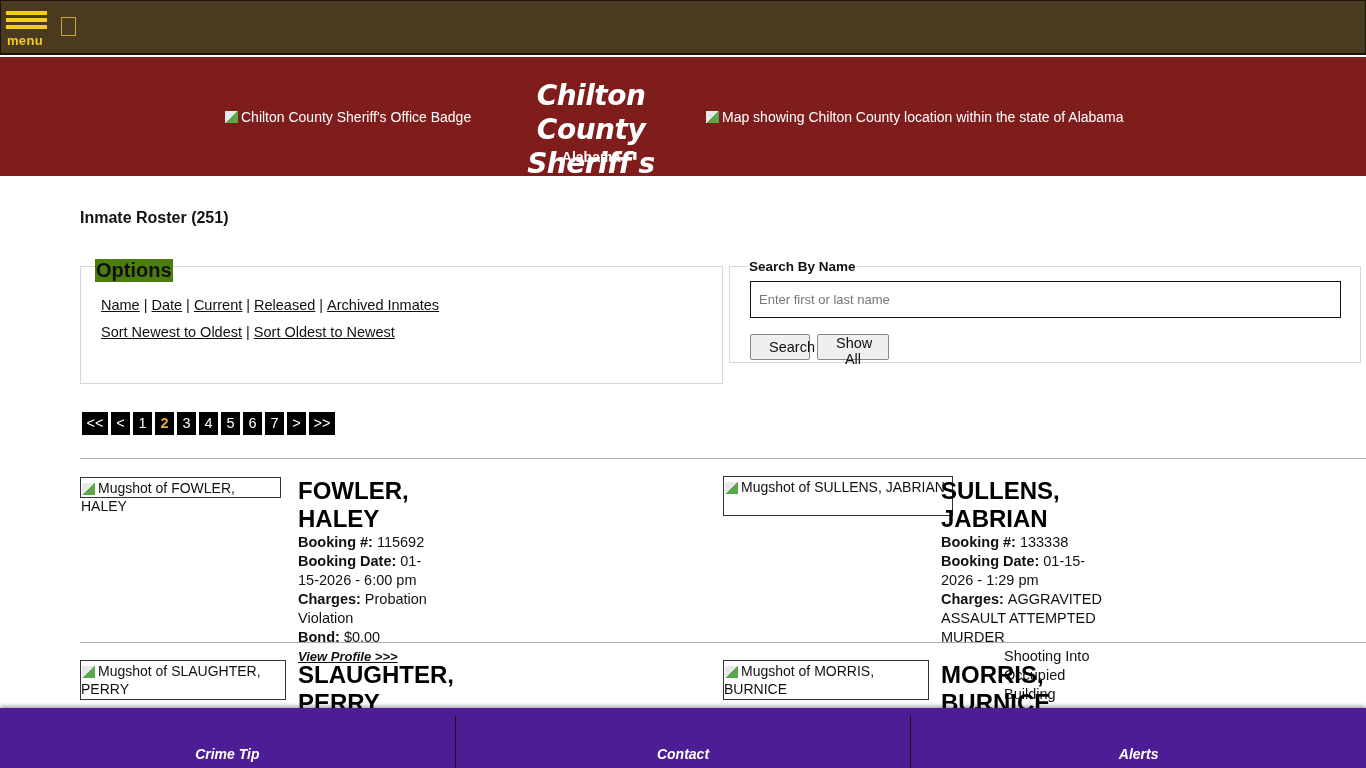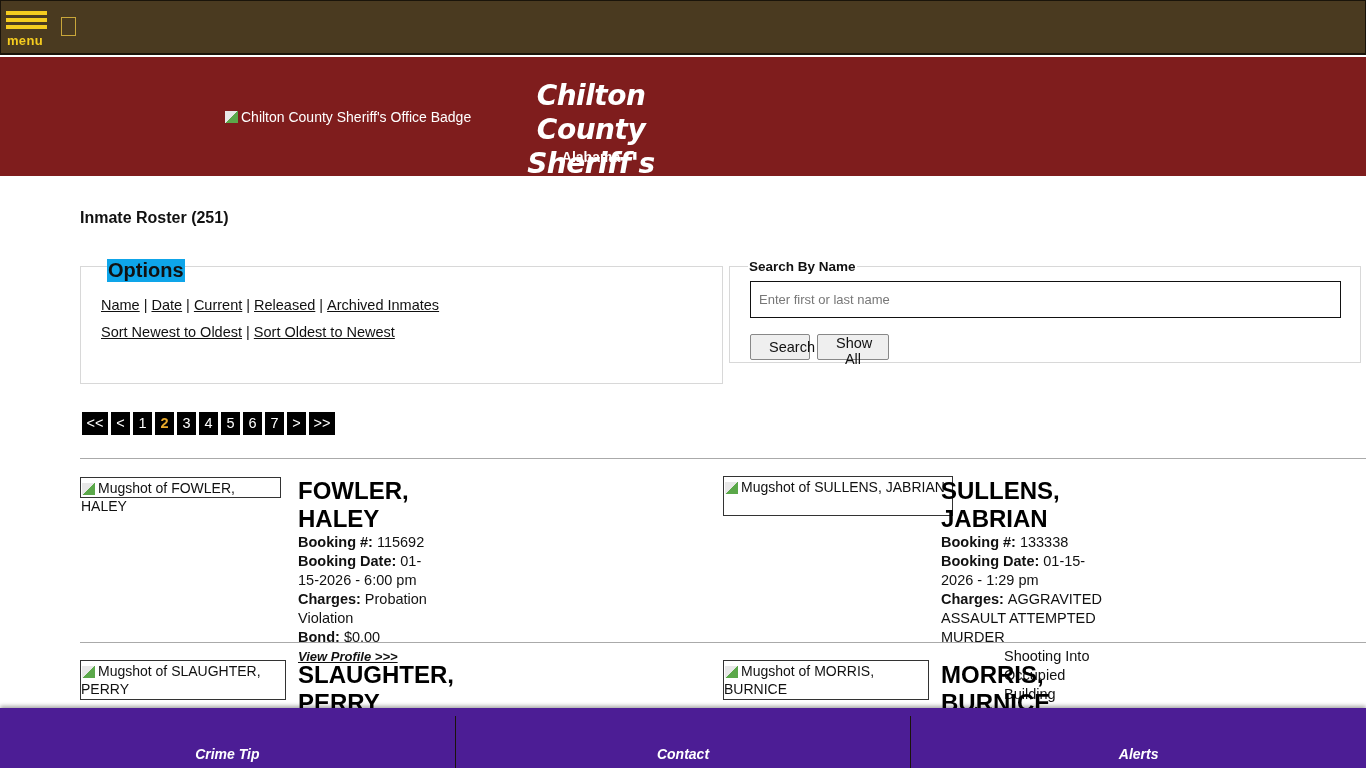--- a/index.html
+++ b/index.html
@@ -27,21 +27,21 @@
     .badge-alt { position: absolute; left: 224px; top: 52px; font-size: 14px; color: #ffffff; display: flex; align-items: center; }
     .broken-img { display: inline-block; width: 16px; height: 16px; margin-right: 1px; position: relative; vertical-align: middle; }
     .broken-img::before { content: ""; position: absolute; left: 1px; top: 2px; width: 13px; height: 12px; background: linear-gradient(135deg, #e8e8e8 50%, #5ba84a 50%); }
     .site-title { position: absolute; left: 478px; top: 22px; width: 226px; text-align: center; color: #ffffff; font-family: "DejaVu Sans", sans-serif; font-style: italic; font-weight: bold; font-size: 28px; line-height: 34px; letter-spacing: -0.5px; }
     .site-subtitle { position: absolute; left: 478px; top: 92px; width: 226px; text-align: center; color: #ffffff; font-weight: bold; font-size: 14px; }
     .map-alt { position: absolute; left: 705px; top: 52px; font-size: 14px; color: #ffffff; display: flex; align-items: center; }
 
     
     .page-title { position: absolute; left: 80px; top: 209px; font-size: 16px; font-weight: bold; color: #111; }
     .options-box { position: absolute; left: 80px; top: 266px; width: 643px; height: 118px; border: 1px solid #d8d8d8; }
-    .options-legend { position: absolute; left: 26px; top: -8px; background: #0ea5e9; padding: 0 1px; font-size: 20px; font-weight: bold; color: #111; }
+    .options-legend { position: absolute; left: 14px; top: -8px; background: #4d7c0f; padding: 0 1px; font-size: 20px; font-weight: bold; color: #111; }
     .options-row { position: absolute; left: 20px; font-size: 14.5px; color: #111; }
     .options-row a { color: #111; text-decoration: underline; }
     .options-row .sep { margin: 0 4px; }
     .row1 { top: 30px; }
     .row2 { top: 57px; }
 
     .search-box { position: absolute; left: 729px; top: 266px; width: 632px; height: 97px; border: 1px solid #d8d8d8; }
     .search-legend { position: absolute; left: 18px; top: -8px; background: #fff; padding: 0 1px; font-size: 13.5px; font-weight: bold; color: #111; }
     .search-input { position: absolute; left: 20px; top: 14px; width: 591px; height: 37px; border: 1.5px solid #111; padding-left: 8px; font-size: 13px; font-family: "Liberation Sans", sans-serif; color: #333; }
     .search-input::placeholder { color: #777; }
@@ -89,20 +89,24 @@
 <div class="header">
   <div class="badge-alt">
     <span class="broken-img"></span>
     <span>Chilton County Sheriff's Office Badge</span>
   </div>
   <div class="site-title">
     <div>Chilton County</div>
     <div>Sheriff's Office</div>
   </div>
   <div class="site-subtitle">Alabama</div>
+  <div class="map-alt">
+    <span class="broken-img"></span>
+    <span>Map showing Chilton County location within the state of Alabama</span>
+  </div>
 </div>
 
 <h1 class="page-title">Inmate Roster (251)</h1>
 
 <div class="options-box">
   <span class="options-legend">Options</span>
   <div class="options-row row1">
     <a href="#">Name</a><span class="sep">|</span><a href="#">Date</a><span class="sep">|</span><a href="#">Current</a><span class="sep">|</span><a href="#">Released</a><span class="sep">|</span><a href="#">Archived Inmates</a>
   </div>
   <div class="options-row row2">

